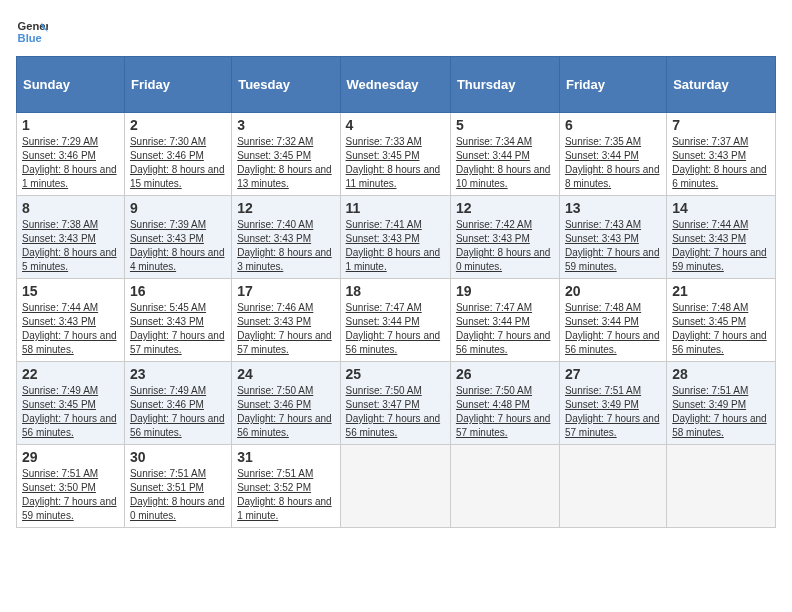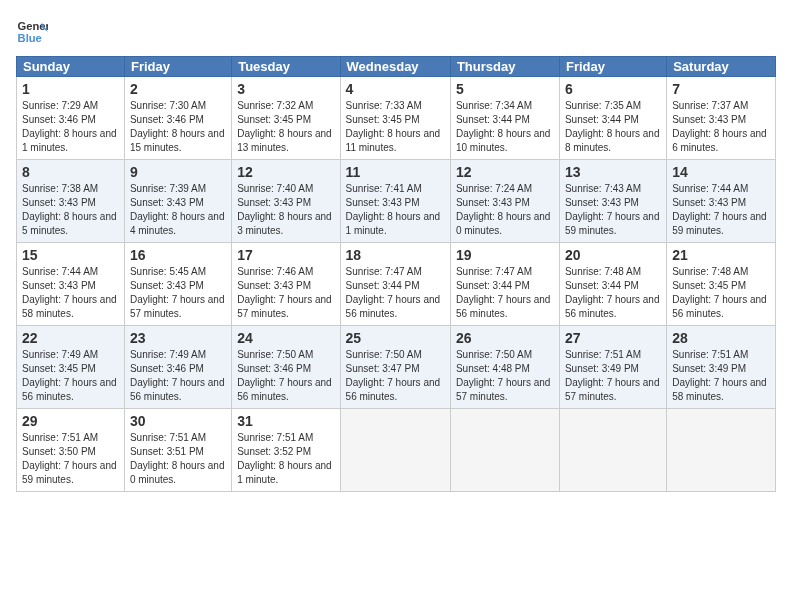--- a/index.html
+++ b/index.html
@@ -39,21 +39,21 @@
     }
     .calendar {
       width: 100%;
       border-collapse: collapse;
       font-size: 11px;
     }
     .calendar th {
       background: #4a7ab5;
       color: #fff;
       text-align: left;
-      padding: 2px 6px;
+      padding: 20px 6px;
       font-size: 13px;
       font-weight: bold;
       border: 1px solid #3a6aa5;
     }
     .calendar td {
       border: 1px solid #ccc;
       vertical-align: top;
       padding: 4px 5px;
       width: 113px;
       min-height: 80px;
@@ -66,20 +66,21 @@
     .day-number {
       font-size: 14px;
       font-weight: bold;
       margin-bottom: 2px;
       display: block;
     }
     .day-info {
       font-size: 10px;
       line-height: 1.4;
       color: #333;
+      text-decoration: underline;
     }
     .row-bg-alt td {
       background: #eef3fa;
     }
   </style>
 </head>
 <body>
 
 <div class="header-area">
   <div class="logo">
@@ -195,21 +196,21 @@
         <span class="day-number">11</span>
         <div class="day-info">
           <span>Sunrise: 7:41 AM</span><br>
           <span>Sunset: 3:43 PM</span><br>
           <span>Daylight: 8 hours and 1 minute.</span>
         </div>
       </td>
         <td>
         <span class="day-number">12</span>
         <div class="day-info">
-          <span>Sunrise: 7:24 AM</span><br>
+          <span>Sunrise: 7:42 AM</span><br>
           <span>Sunset: 3:43 PM</span><br>
           <span>Daylight: 8 hours and 0 minutes.</span>
         </div>
       </td>
         <td>
         <span class="day-number">13</span>
         <div class="day-info">
           <span>Sunrise: 7:43 AM</span><br>
           <span>Sunset: 3:43 PM</span><br>
           <span>Daylight: 7 hours and 59 minutes.</span>

